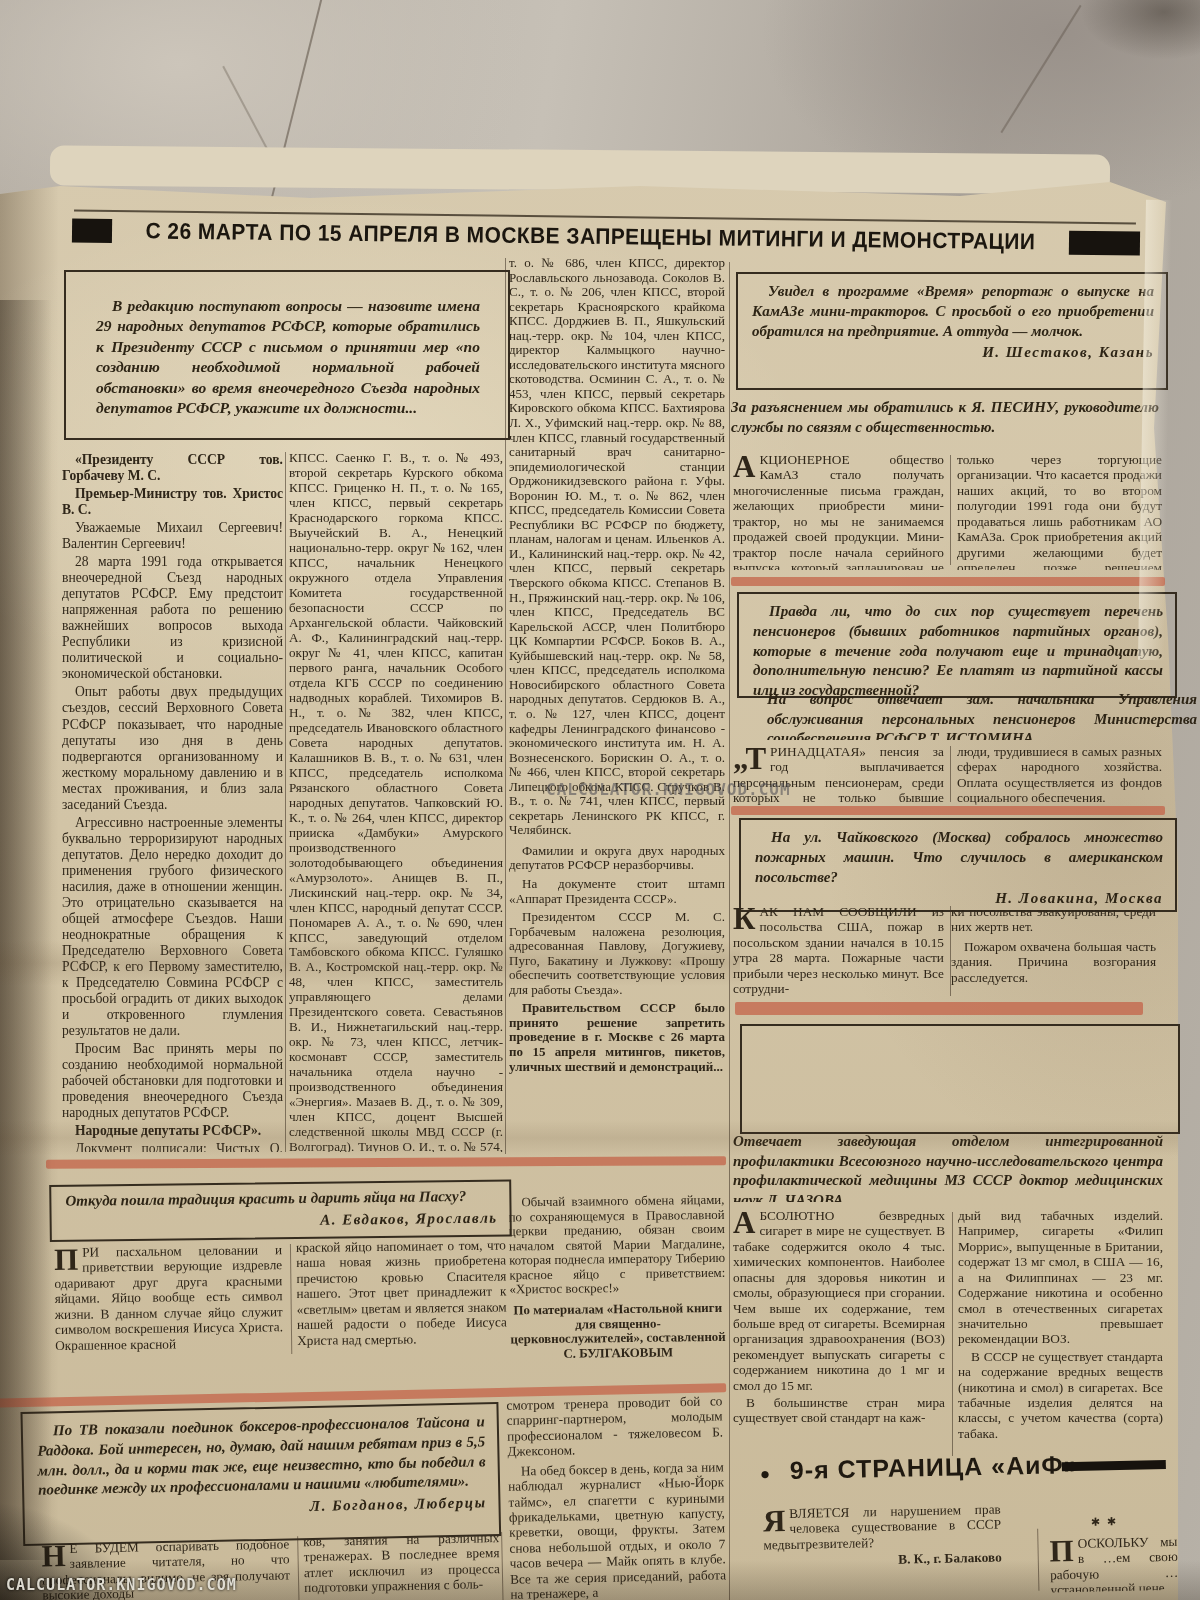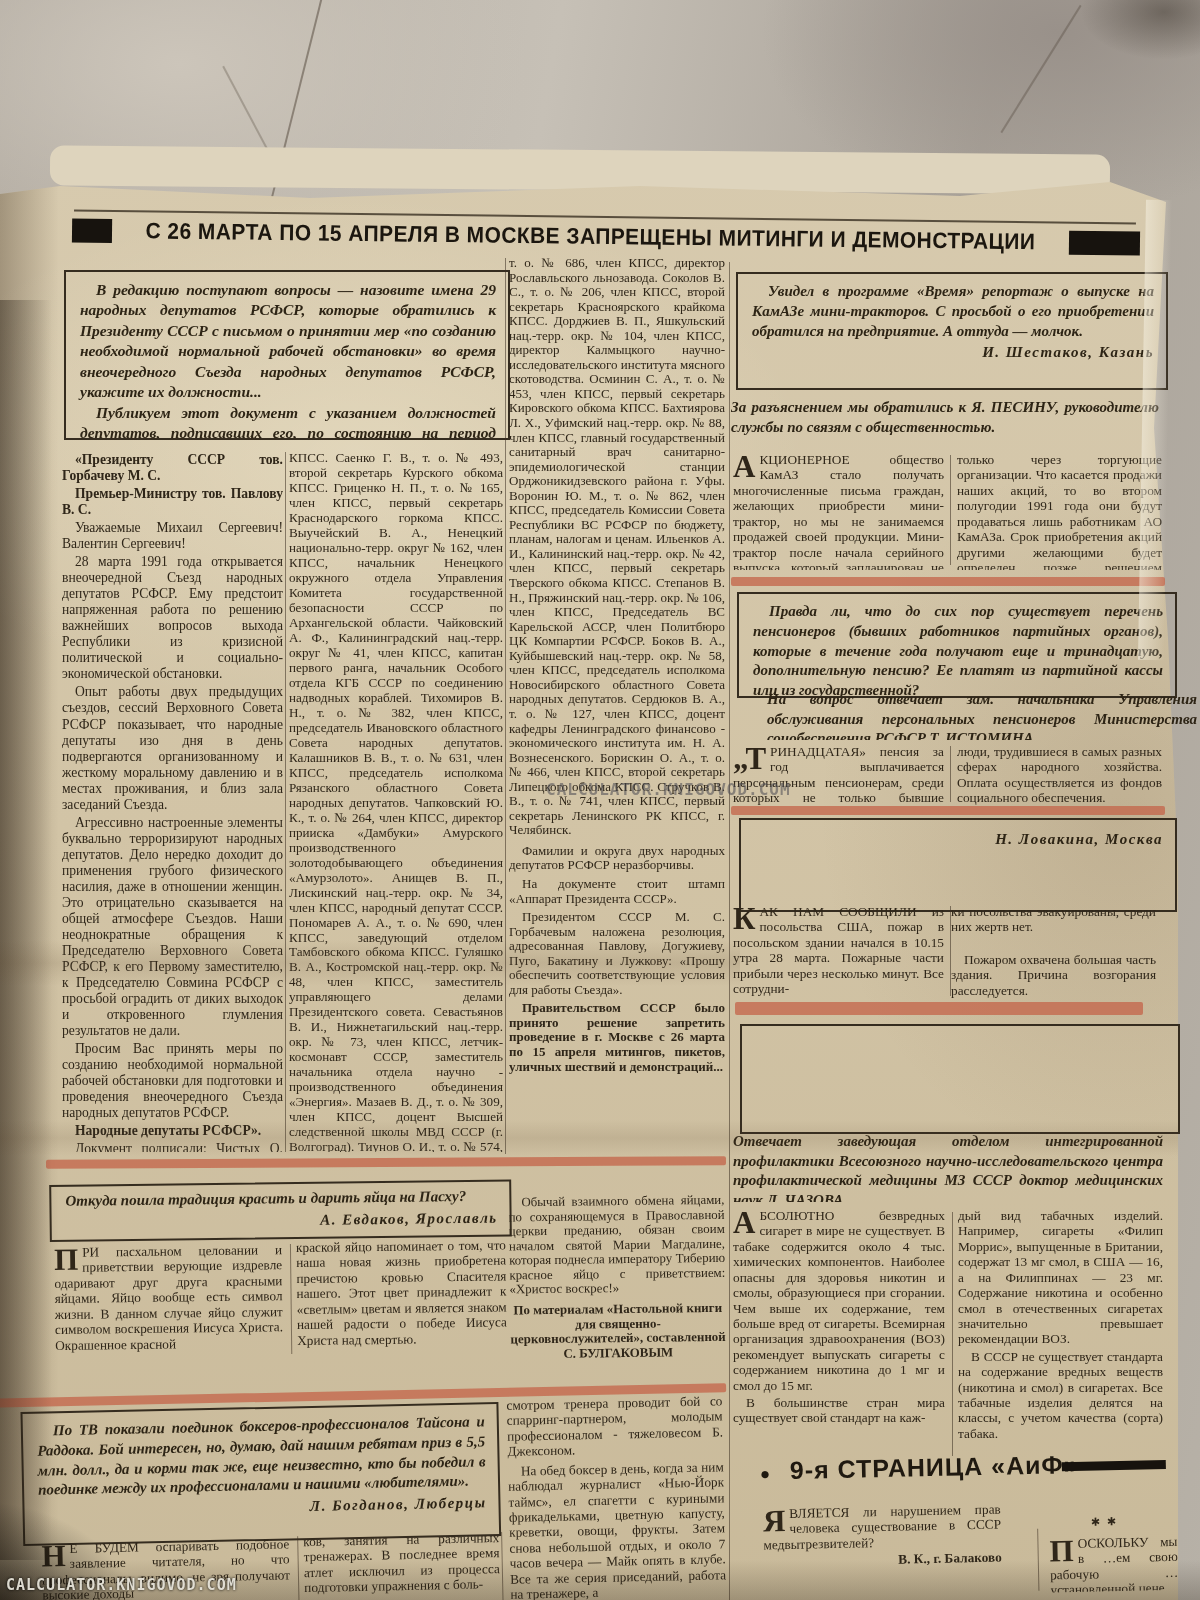--- a/index.html
+++ b/index.html
@@ -55,31 +55,31 @@
 
   <div class="shade" style="left:74px;top:216px;width:1062px;height:1.6px;background:rgba(45,36,24,.75);transform:rotate(.7deg);"></div>
 
   <div id="banner">
     <div class="blk" style="width:44px;"></div>
     <div class="txt">С 26 МАРТА ПО 15 АПРЕЛЯ В МОСКВЕ ЗАПРЕЩЕНЫ МИТИНГИ И ДЕМОНСТРАЦИИ</div>
     <div class="blk" style="width:78px;"></div>
   </div>
 
   <div class="qbox" style="left:64px;top:270px;width:416px;height:152px;font-size:15.5px;">
-    <p style="margin:0;text-indent:16px;">В редакцию поступают вопросы — назовите имена 29 народных депутатов РСФСР, которые обратились к Президенту СССР с письмом о принятии мер «по созданию необходимой нормальной рабочей обстановки» во время внеочередного Съезда народных депутатов РСФСР, укажите их должности...</p>
+    <p style="margin:16px;text-indent:16px;">В редакцию поступают вопросы — назовите имена 29 народных депутатов РСФСР, которые обратились к Президенту СССР с письмом о принятии мер «по созданию необходимой нормальной рабочей обстановки» во время внеочередного Съезда народных депутатов РСФСР, укажите их должности...</p>
     <p style="margin:0;text-indent:16px;">Публикуем этот документ с указанием должностей депутатов, подписавших его, по состоянию на период проведения I Съезда народных депутатов РСФСР (май — июнь 1990 г.).</p>
   </div>
 
   <div class="vrule" style="left:285px;top:452px;height:700px;"></div>
   <div class="vrule" style="left:505px;top:258px;height:896px;"></div>
   <div class="vrule" style="left:729px;top:262px;height:1338px;"></div>
 
   <div class="col" style="left:62px;top:452px;width:221px;height:700px;font-size:13.6px;line-height:1.18;">
     <p class="b">«Президенту СССР тов. Горбачеву М. С.</p>
-    <p class="b">Премьер-Министру тов. Павлову В. С.</p>
+    <p class="b">Премьер-Министру тов. Христос В. С.</p>
     <p>Уважаемые Михаил Сергеевич! Валентин Сергеевич!</p>
     <p>28 марта 1991 года открывается внеочередной Съезд народных депутатов РСФСР. Ему предстоит напряженная работа по решению важнейших вопросов выхода Республики из кризисной политической и социально-экономической обстановки.</p>
     <p>Опыт работы двух предыдущих съездов, сессий Верховного Совета РСФСР показывает, что народные депутаты изо дня в день подвергаются организованному и жесткому моральному давлению и в местах проживания, и близ зала заседаний Съезда.</p>
     <p>Агрессивно настроенные элементы буквально терроризируют народных депутатов. Дело нередко доходит до применения грубого физического насилия, даже в отношении женщин. Это отрицательно сказывается на общей атмосфере Съездов. Наши неоднократные обращения к Председателю Верховного Совета РСФСР, к его Первому заместителю, к Председателю Совмина РСФСР с просьбой оградить от диких выходок и откровенного глумления результатов не дали.</p>
     <p>Просим Вас принять меры по созданию необходимой нормальной рабочей обстановки для подготовки и проведения внеочередного Съезда народных депутатов РСФСР.</p>
     <p class="b">Народные депутаты РСФСР».</p>
     <p>Документ подписали: Чистых О. А., т. о. № 486, член КПСС, директор совхоза «Каргопольский». Рыбкин И. П., т. о. № 312, член КПСС, второй секретарь Волгоградского обкома</p>
   </div>
 
   <div class="col" style="left:289px;top:450px;width:214px;height:702px;font-size:13.1px;line-height:1.145;">
@@ -117,28 +117,29 @@
     <p style="text-indent:0;">„ТРИНАДЦАТАЯ» пенсия за год выплачивается персональным пенсионерам, среди которых не только бывшие партработники, но и</p>
   </div>
   <div class="col" style="left:957px;top:744px;width:205px;height:62px;">
     <p style="text-indent:0;">люди, трудившиеся в самых разных сферах народного хозяйства. Оплата осуществляется из фондов социального обеспечения.</p>
   </div>
   <div class="vrule" style="left:950px;top:746px;height:56px;"></div>
 
   <div class="redbar" style="left:731px;top:806px;width:434px;"></div>
 
   <div class="qbox" style="left:739px;top:818px;width:408px;height:76px;">
+    <p style="margin:0;text-indent:16px;">На ул. Чайковского (Москва) собралось множество пожарных машин. Что случилось в американском посольстве?</p>
     <div class="sig">Н. Ловакина, Москва</div>
   </div>
   <div class="col dc" style="left:733px;top:904px;width:211px;height:94px;">
     <p style="text-indent:0;">КАК НАМ СООБЩИЛИ из посольства США, пожар в посольском здании начался в 10.15 утра 28 марта. Пожарные части прибыли через несколько минут. Все сотрудни-</p>
   </div>
   <div class="col" style="left:951px;top:904px;width:205px;height:94px;font-family:Liberation Serif, serif;">
     <p style="text-indent:0;">ки посольства эвакуированы, среди них жертв нет.</p>
-    <p style="margin-top:17px;">Пожаром охвачена большая часть здания. Причина возгорания расследуется.</p>
+    <p style="margin-top:4px;">Пожаром охвачена большая часть здания. Причина возгорания расследуется.</p>
   </div>
   <div class="vrule" style="left:950px;top:906px;height:90px;"></div>
 
   <div class="redbar" style="left:735px;top:1002px;width:408px;height:13px;"></div>
 
   <div class="qbox" style="left:740px;top:1024px;width:410px;height:92px;">
   </div>
   <div class="introit" style="left:733px;top:1132px;width:430px;height:70px;">Отвечает заведующая отделом интегрированной профилактики Всесоюзного научно-исследовательского центра профилактической медицины МЗ СССР доктор медицинских наук Л. ЧАЗОВА.</div>
   <div class="col dc" style="left:733px;top:1208px;width:212px;height:250px;">
     <p style="text-indent:0;">АБСОЛЮТНО безвредных сигарет в мире не существует. В табаке содержится около 4 тыс. химических компонентов. Наиболее опасны для здоровья никотин и смолы, образующиеся при сгорании. Чем выше их содержание, тем больше вред от сигареты. Всемирная организация здравоохранения (ВОЗ) рекомендует выпускать сигареты с содержанием никотина до 1 мг и смол до 15 мг.</p>

